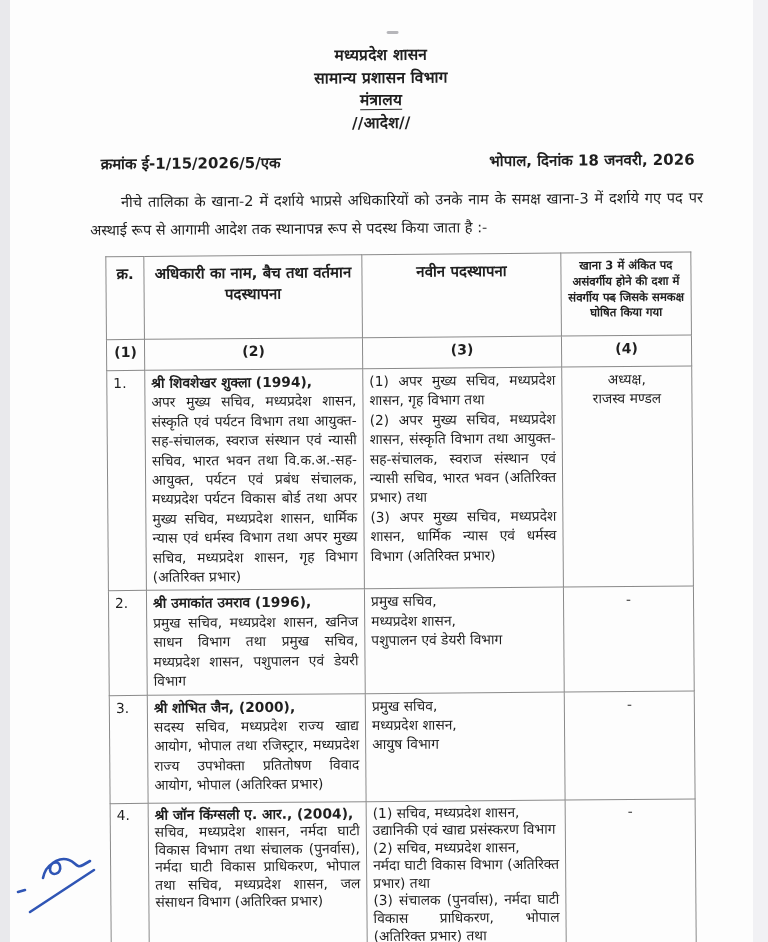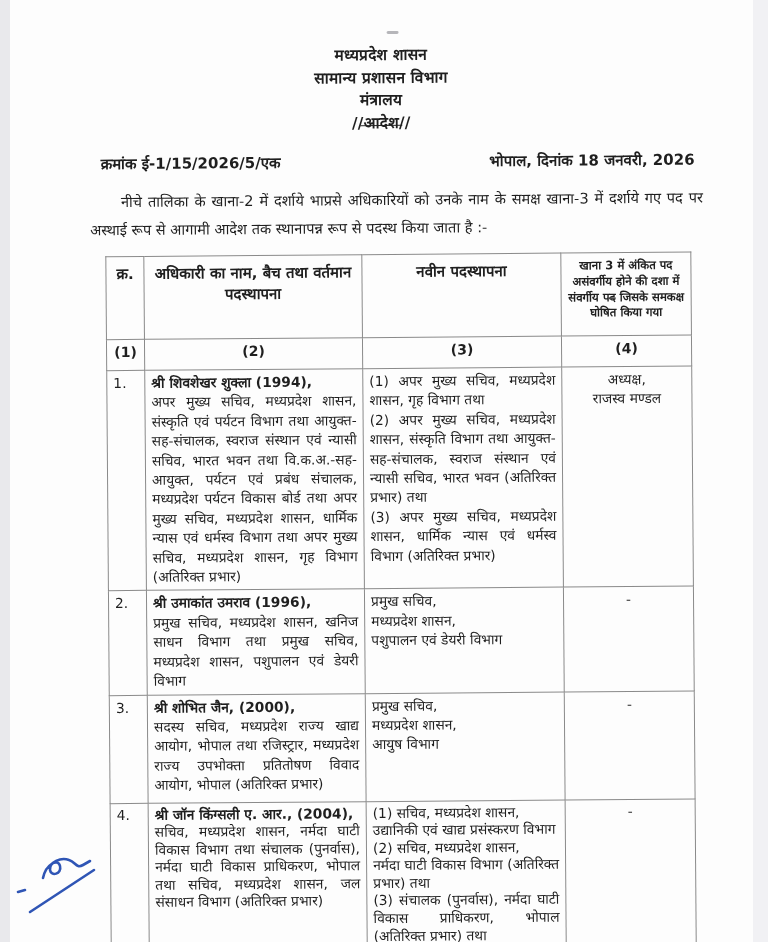--- a/index.html
+++ b/index.html
@@ -26,21 +26,21 @@
   }
   
   .doc-header{
     padding-top:44px;
     text-align:center;
     font-weight:bold;
     font-size:15.5px;
     line-height:22.5px;
     letter-spacing:0.2px;
   }
-  .doc-header .u{border-bottom:1.2px solid #2a2a2a;padding-bottom:16px;}
+  .doc-header .u{border-bottom:1.2px solid #2a2a2a;padding-bottom:0px;}
   .ref-row{
     margin:17px 71px 0 103px;
     display:flex;justify-content:space-between;
     font-weight:bold;font-size:15px;
   }
   .intro{
     margin:15px 63px 0 92px;
     font-size:14.6px;
     line-height:27.5px;
     text-align:justify;

